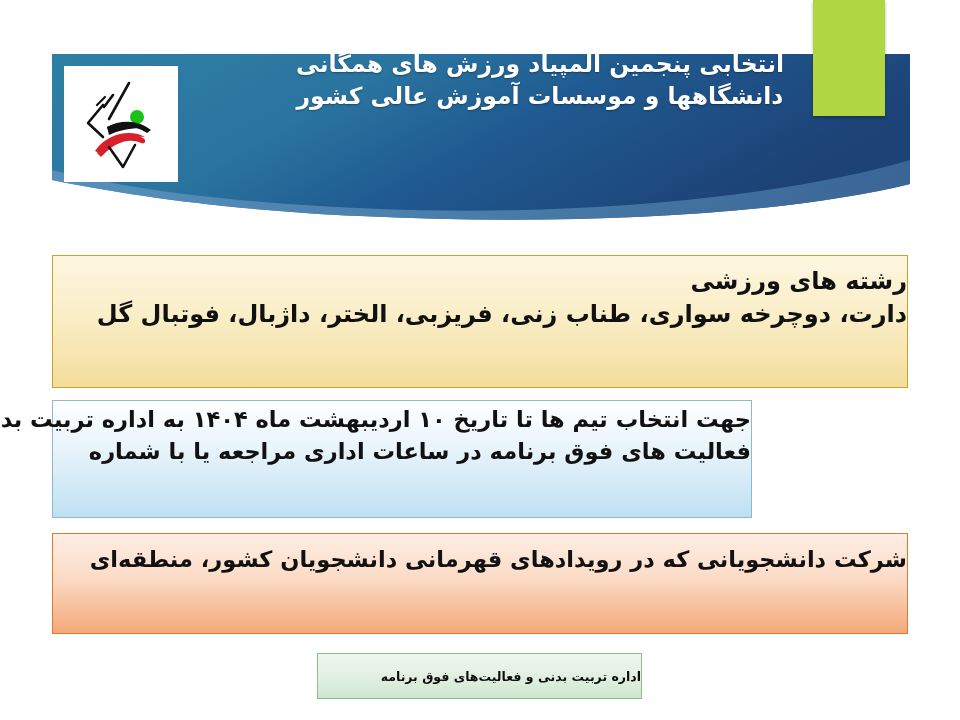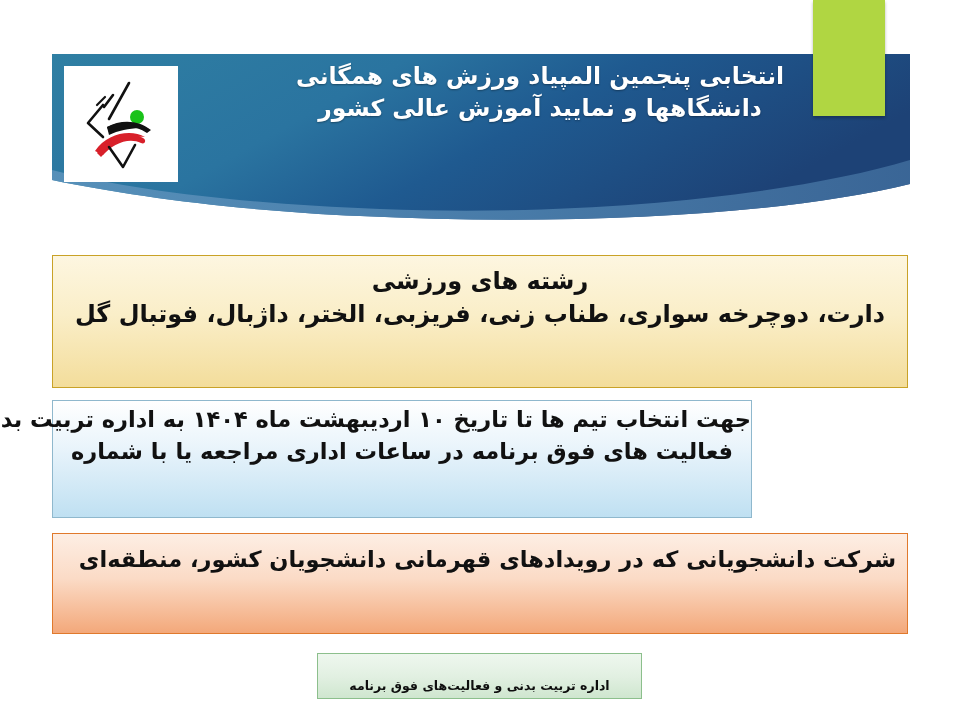--- a/index.html
+++ b/index.html
@@ -62,21 +62,21 @@
     display: flex;
     align-items: center;
     justify-content: center;
   }
   .logo-card svg { display: block; }
 
   
   .header-title {
     position: absolute;
     left: 190px;
-    top: 60px;
+    top: 48px;
     width: 700px;
     z-index: 4;
     text-align: center;
     color: #ffffff;
     font-weight: bold;
     font-size: 23.5px;
     line-height: 1.38;
     direction: rtl;
     text-shadow: 0 1px 2px rgba(0,0,0,0.35);
   }
@@ -84,21 +84,21 @@
 
   
   .box {
     position: absolute;
     box-sizing: border-box;
     direction: rtl;
     text-align: center;
     font-weight: bold;
     color: #111111;
   }
-  .box .ln { display: block; white-space: nowrap; }
+  .box .ln { display: block; white-space: nowrap; text-align: right; }
 
   #box-sports {
     left: 52px;
     top: 255px;
     width: 856px;
     height: 133px;
     border: 1px solid #c9a227;
     background: linear-gradient(to bottom, #fdf6e0 0%, #faeec8 45%, #f3dd9b 100%);
     font-size: 24px;
     line-height: 1.38;
@@ -132,21 +132,21 @@
 
   #box-footer {
     left: 317px;
     top: 653px;
     width: 325px;
     height: 46px;
     border: 1px solid #8cbf8c;
     background: linear-gradient(to bottom, #eef7ee 0%, #e2f0e2 50%, #cfe6cf 100%);
     font-size: 12.5px;
     line-height: 1.55;
-    padding-top: 22px;
+    padding-top: 13px;
     color: #0e0e0e;
   }
 </style>
 </head>
 <body>
 
 <div id="poster">
 
   <div class="header-wrap">
 
@@ -188,21 +188,21 @@
 
         <path d="M22,76 C34,58 58,54 72,62 C60,60 40,66 30,80 Z" fill="#d8202a"></path>
         <path d="M24,78 C36,60 58,56 70,63 C74,65 72,70 68,68 C56,62 40,68 28,82 Z" fill="#d8202a"></path>
 
         <path d="M36,72 L50,92 L62,70" stroke="#111" stroke-width="2.6" fill="none" stroke-linecap="round" stroke-linejoin="round"></path>
       </svg>
     </div>
 
     <div class="header-title">
       <span class="tl">انتخابی پنجمین المپیاد ورزش های همگانی</span>
-      <span class="tl">دانشگاهها و نمایید آموزش عالی کشور</span>
+      <span class="tl">دانشگاهها و موسسات آموزش عالی کشور</span>
     </div>
   </div>
 
   <div class="box" id="box-sports">
     <span class="ln">رشته های ورزشی</span>
     <span class="ln">دارت، دوچرخه سواری، طناب زنی، فریزبی، الختر، داژبال، فوتبال گل</span>
   </div>
 
   <div class="box" id="box-deadline">
     <span class="ln">جهت انتخاب تیم ها تا تاریخ ۱۰ اردیبهشت ماه ۱۴۰۴ به اداره تربیت بدنی و</span>

